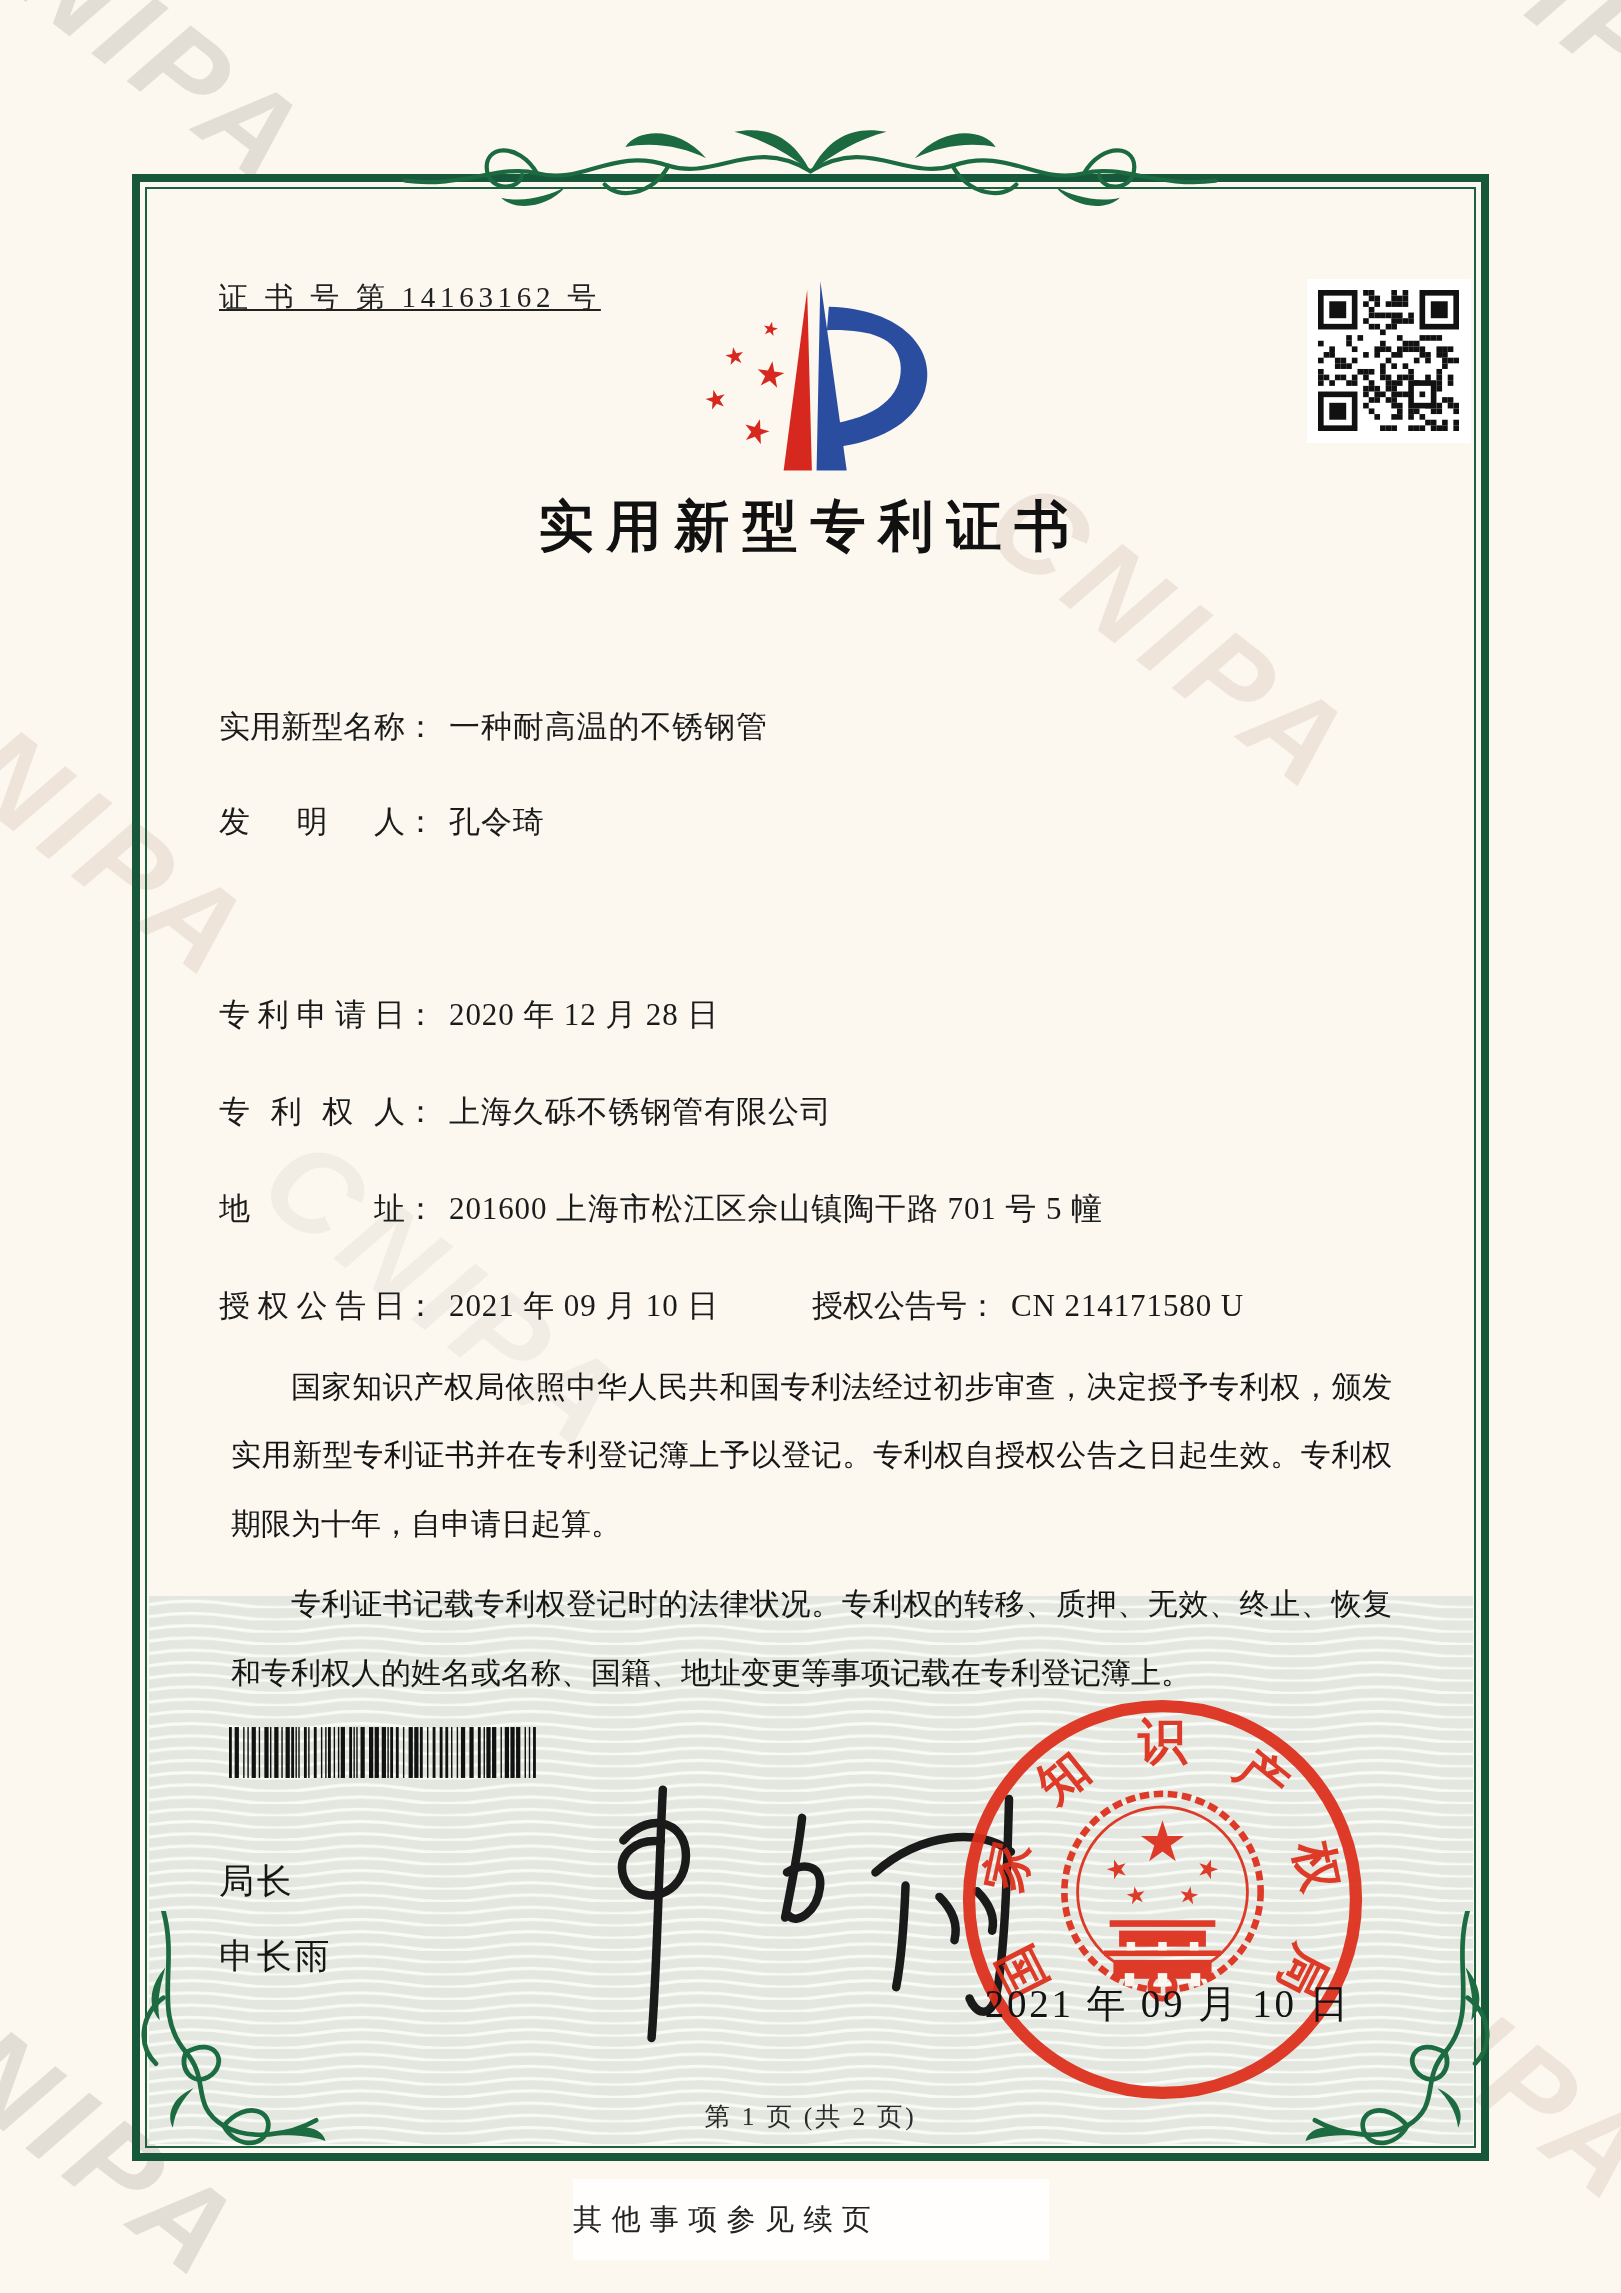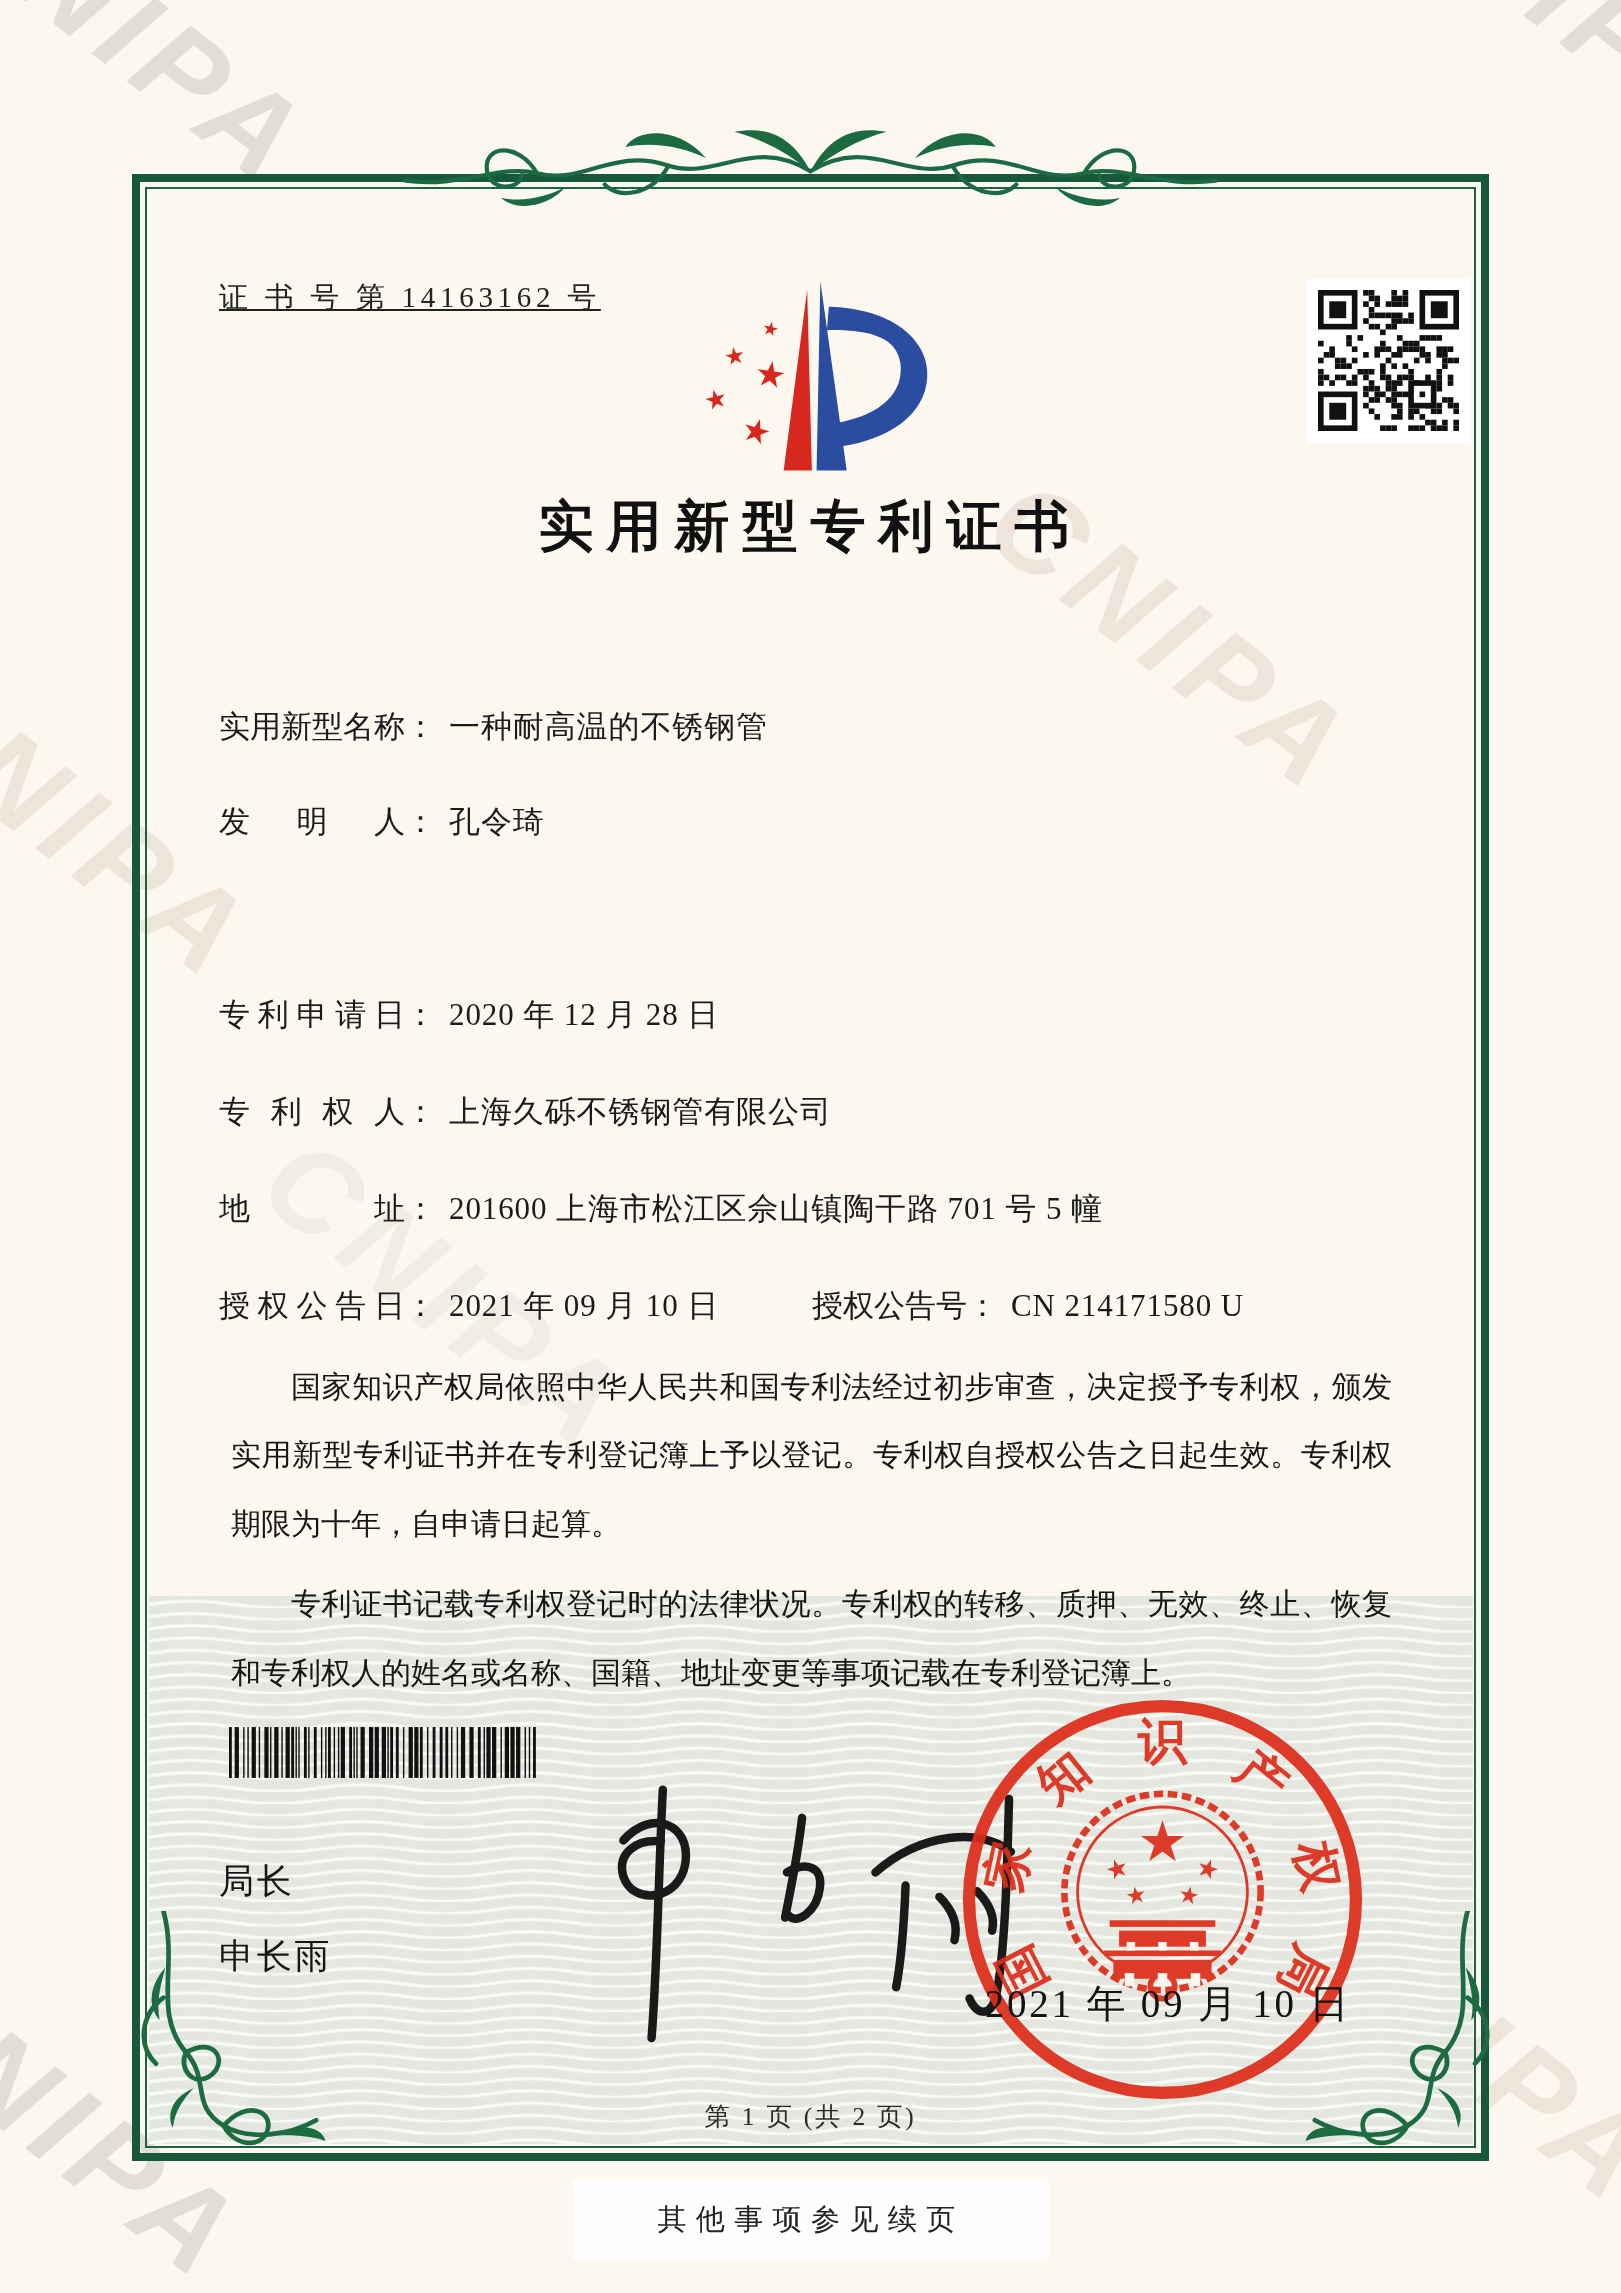--- a/index.html
+++ b/index.html
@@ -47,21 +47,21 @@
   .signature{position:absolute;left:565px;top:1782px;}
 
   .seal{position:absolute;left:953px;top:1690px;opacity:.93;}
   .sealdate{position:absolute;left:942px;top:1977px;width:452px;text-align:center;
             font-size:39px;color:#131313;letter-spacing:2.8px;white-space:nowrap;}
 
   .pageinfo{position:absolute;left:0;top:2100px;width:100%;text-align:center;
             font-size:25.4px;letter-spacing:2.8px;color:#2a2a2a;}
   .footnote-box{position:absolute;left:573px;top:2179px;width:476px;height:81px;
             background:rgba(255,255,255,0.85);}
-  .footnote{width:100%;height:100%;text-align:center;line-height:81px;
+  .footnote{width:100%;height:100%;text-align:left;line-height:81px;
             font-size:29px;letter-spacing:9.4px;color:#222;}
 
   .flourish-top{position:absolute;left:395px;top:98px;}
   .corner-bl{position:absolute;left:137px;top:1911px;}
   .corner-br{position:absolute;left:1296px;top:1911px;transform:scaleX(-1);}
 </style>
 </head>
 <body>
 
 <div class="stage">

